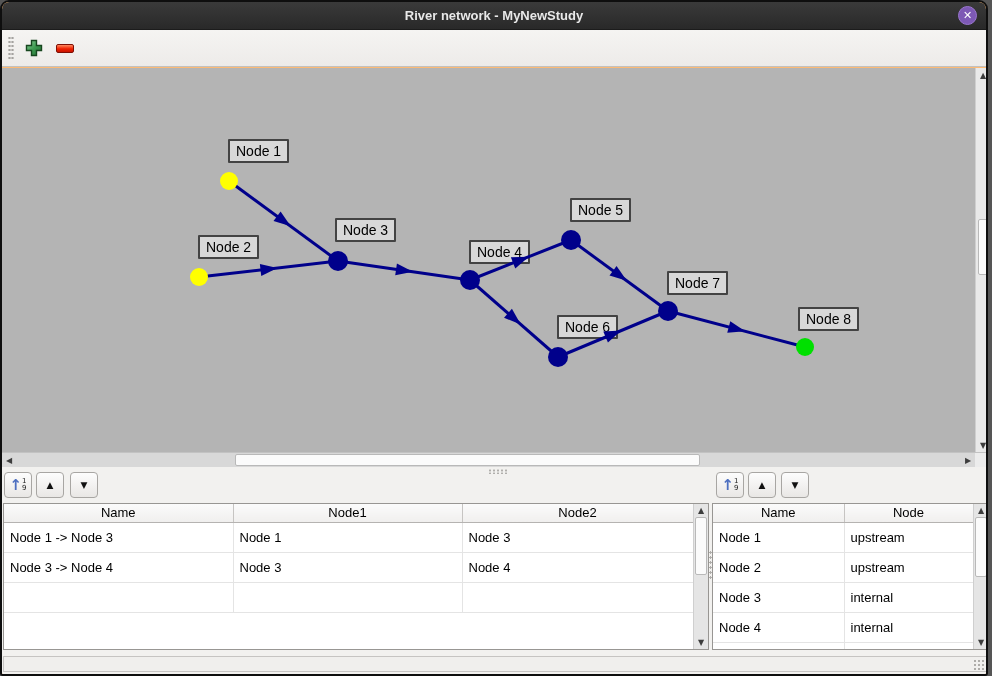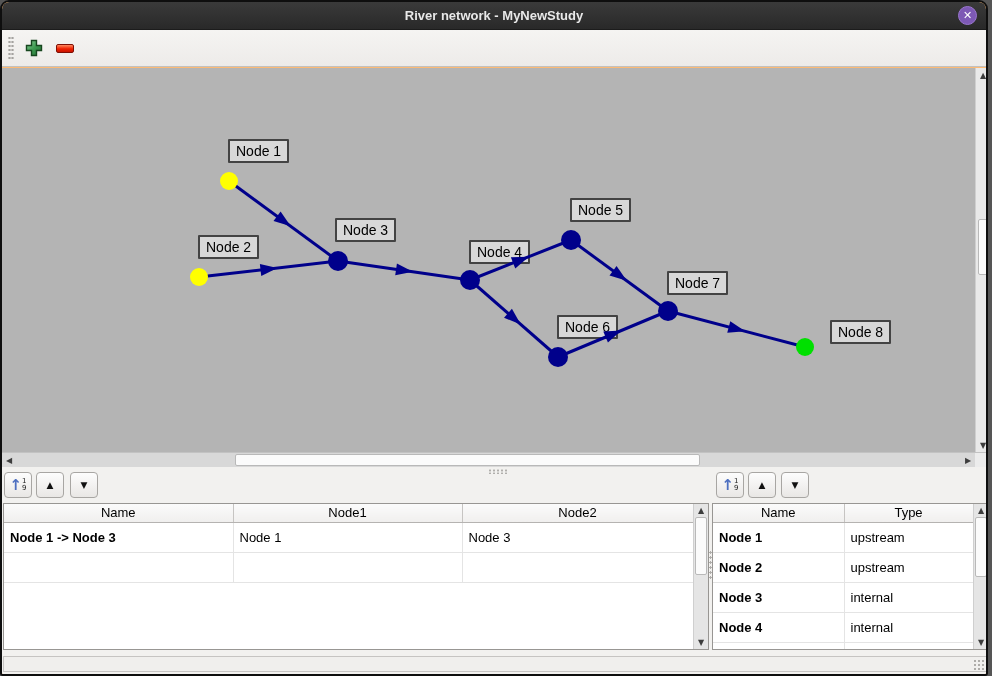--- a/index.html
+++ b/index.html
@@ -101,21 +101,21 @@
   th {
     height:18px; font-size:13px; font-weight:normal; color:#000;
     background:linear-gradient(#fbfbfb,#f0efee);
     border-right:1px solid #c6c4c2; border-bottom:1px solid #b5b3b1;
     text-align:center; overflow:hidden;
   }
   td {
     height:30px; font-size:13px; color:#000; background:#fff;
     border:1px solid #e4e4e4; padding-left:6px; overflow:hidden; white-space:nowrap;
   }
-  tr td:first-child { border-left:none;font-weight:bold; }
+  tr td:first-child { border-left:none; }
   tr td:last-child { border-right:none; }
   .tv-sb { position:absolute; top:0; right:0; width:15px; height:100%;
     background:#e5e5e5; border-left:1px solid #cfcfcf; }
   
   .status-strip {
     position:absolute; left:1px; top:654px; width:986px; height:16px;
     background:#f0efed; border:1px solid #c6c4c2;
   }
   .resize-grip {
     position:absolute; right:3px; top:2px; width:12px; height:11px;
@@ -156,21 +156,21 @@
 
   <div class="canvas">
     <div class="label-layer">
         <div class="node-label" style="left: 226px; top: 71px;">Node 1</div>
         <div class="node-label" style="left: 196px; top: 167px;">Node 2</div>
         <div class="node-label" style="left: 333px; top: 150px;">Node 3</div>
         <div class="node-label" style="left: 467px; top: 172px;">Node 4</div>
         <div class="node-label" style="left: 568px; top: 130px;">Node 5</div>
         <div class="node-label" style="left: 555px; top: 247px;">Node 6</div>
         <div class="node-label" style="left: 665px; top: 203px;">Node 7</div>
-        <div class="node-label" style="left: 828px; top: 239px; margin-top: 13px;">Node 8</div>
+        <div class="node-label" style="left: 796px; top: 239px;">Node 8</div>
       </div>
     <svg class="net-svg" width="973" height="384">
         <line x1="227" y1="113" x2="336" y2="193" stroke="#00008b" stroke-width="3"></line>
         <polygon points="-8,-6 9,0 -8,6" transform="translate(281.5,153) rotate(36.27661935831702)" fill="#00008b"></polygon>
         <line x1="197" y1="209" x2="336" y2="193" stroke="#00008b" stroke-width="3"></line>
         <polygon points="-8,-6 9,0 -8,6" transform="translate(266.5,201) rotate(-6.5662986207463065)" fill="#00008b"></polygon>
         <line x1="336" y1="193" x2="468" y2="212" stroke="#00008b" stroke-width="3"></line>
         <polygon points="-8,-6 9,0 -8,6" transform="translate(402,202.5) rotate(8.190861376463381)" fill="#00008b"></polygon>
         <line x1="468" y1="212" x2="569" y2="172" stroke="#00008b" stroke-width="3"></line>
         <polygon points="-8,-6 9,0 -8,6" transform="translate(518.5,192) rotate(-21.60552724263848)" fill="#00008b"></polygon>
@@ -256,20 +256,25 @@
               <th>Node2</th>
             </tr>
           </thead>
           <tbody>
             <tr>
               <td>Node 1 -&gt; Node 3</td>
               <td>Node 1</td>
               <td>Node 3</td>
             </tr>
             <tr>
+              <td>Node 3 -&gt; Node 4</td>
+              <td>Node 3</td>
+              <td>Node 4</td>
+            </tr>
+            <tr>
               <td></td>
               <td></td>
               <td></td>
             </tr>
           </tbody>
         </table>
       <div class="tv-sb">
         <div class="sb-arrow" style="top:0; height:13px;">▲</div>
         <div class="sb-thumb" style="left:1px; top:13px; width:12px; height:58px;"></div>
         <div class="sb-arrow" style="bottom:0; height:13px;">▼</div>
@@ -278,21 +283,21 @@
 
     <div class="table-wrap tw-right">
         <table style="width: 260px;">
           <colgroup>
             <col style="width: 131px;">
             <col style="width: 129px;">
           </colgroup>
           <thead>
             <tr>
               <th>Name</th>
-              <th>Type</th>
+              <th>Node</th>
             </tr>
           </thead>
           <tbody>
             <tr>
               <td>Node 1</td>
               <td>upstream</td>
             </tr>
             <tr>
               <td>Node 2</td>
               <td>upstream</td>

